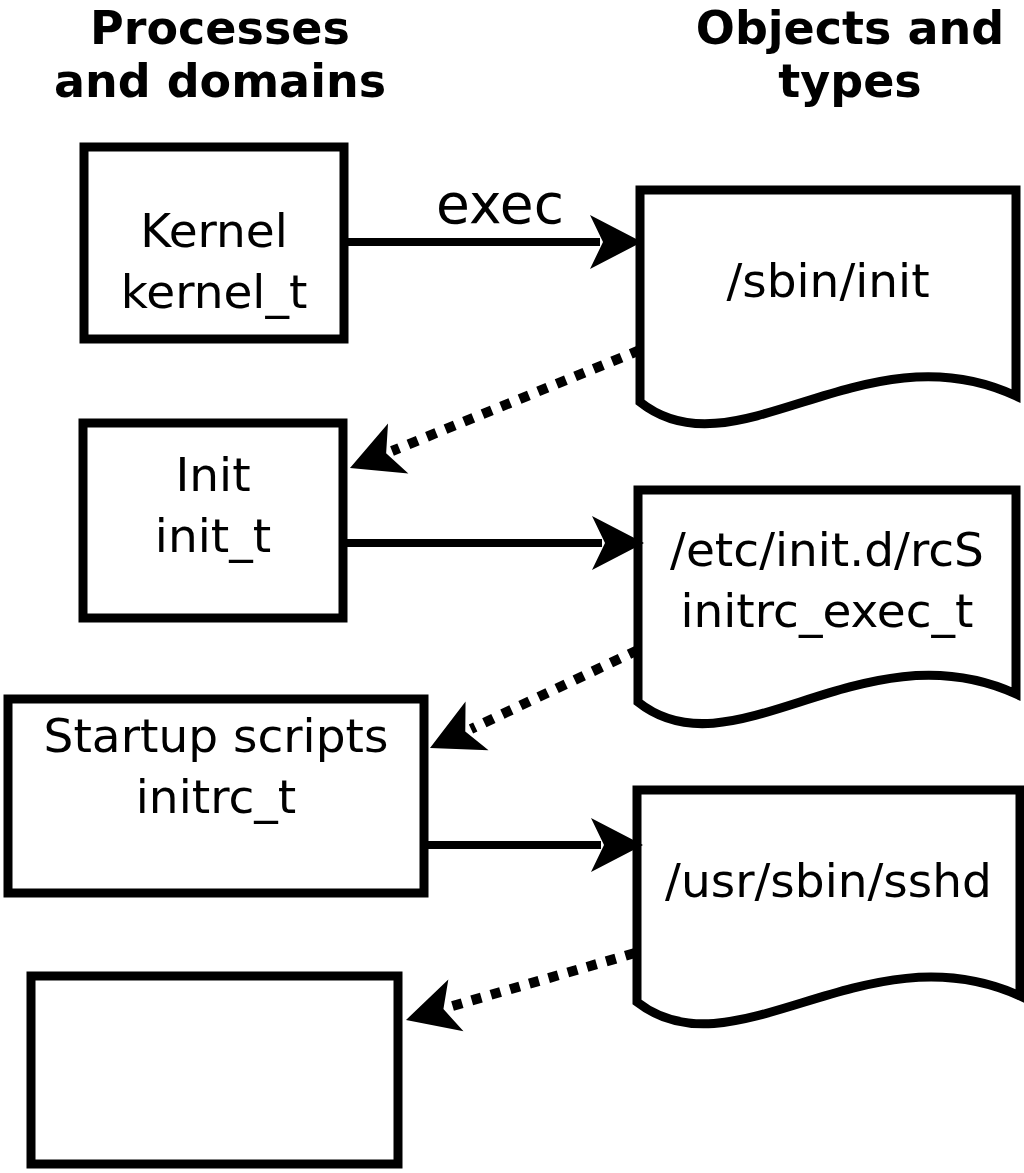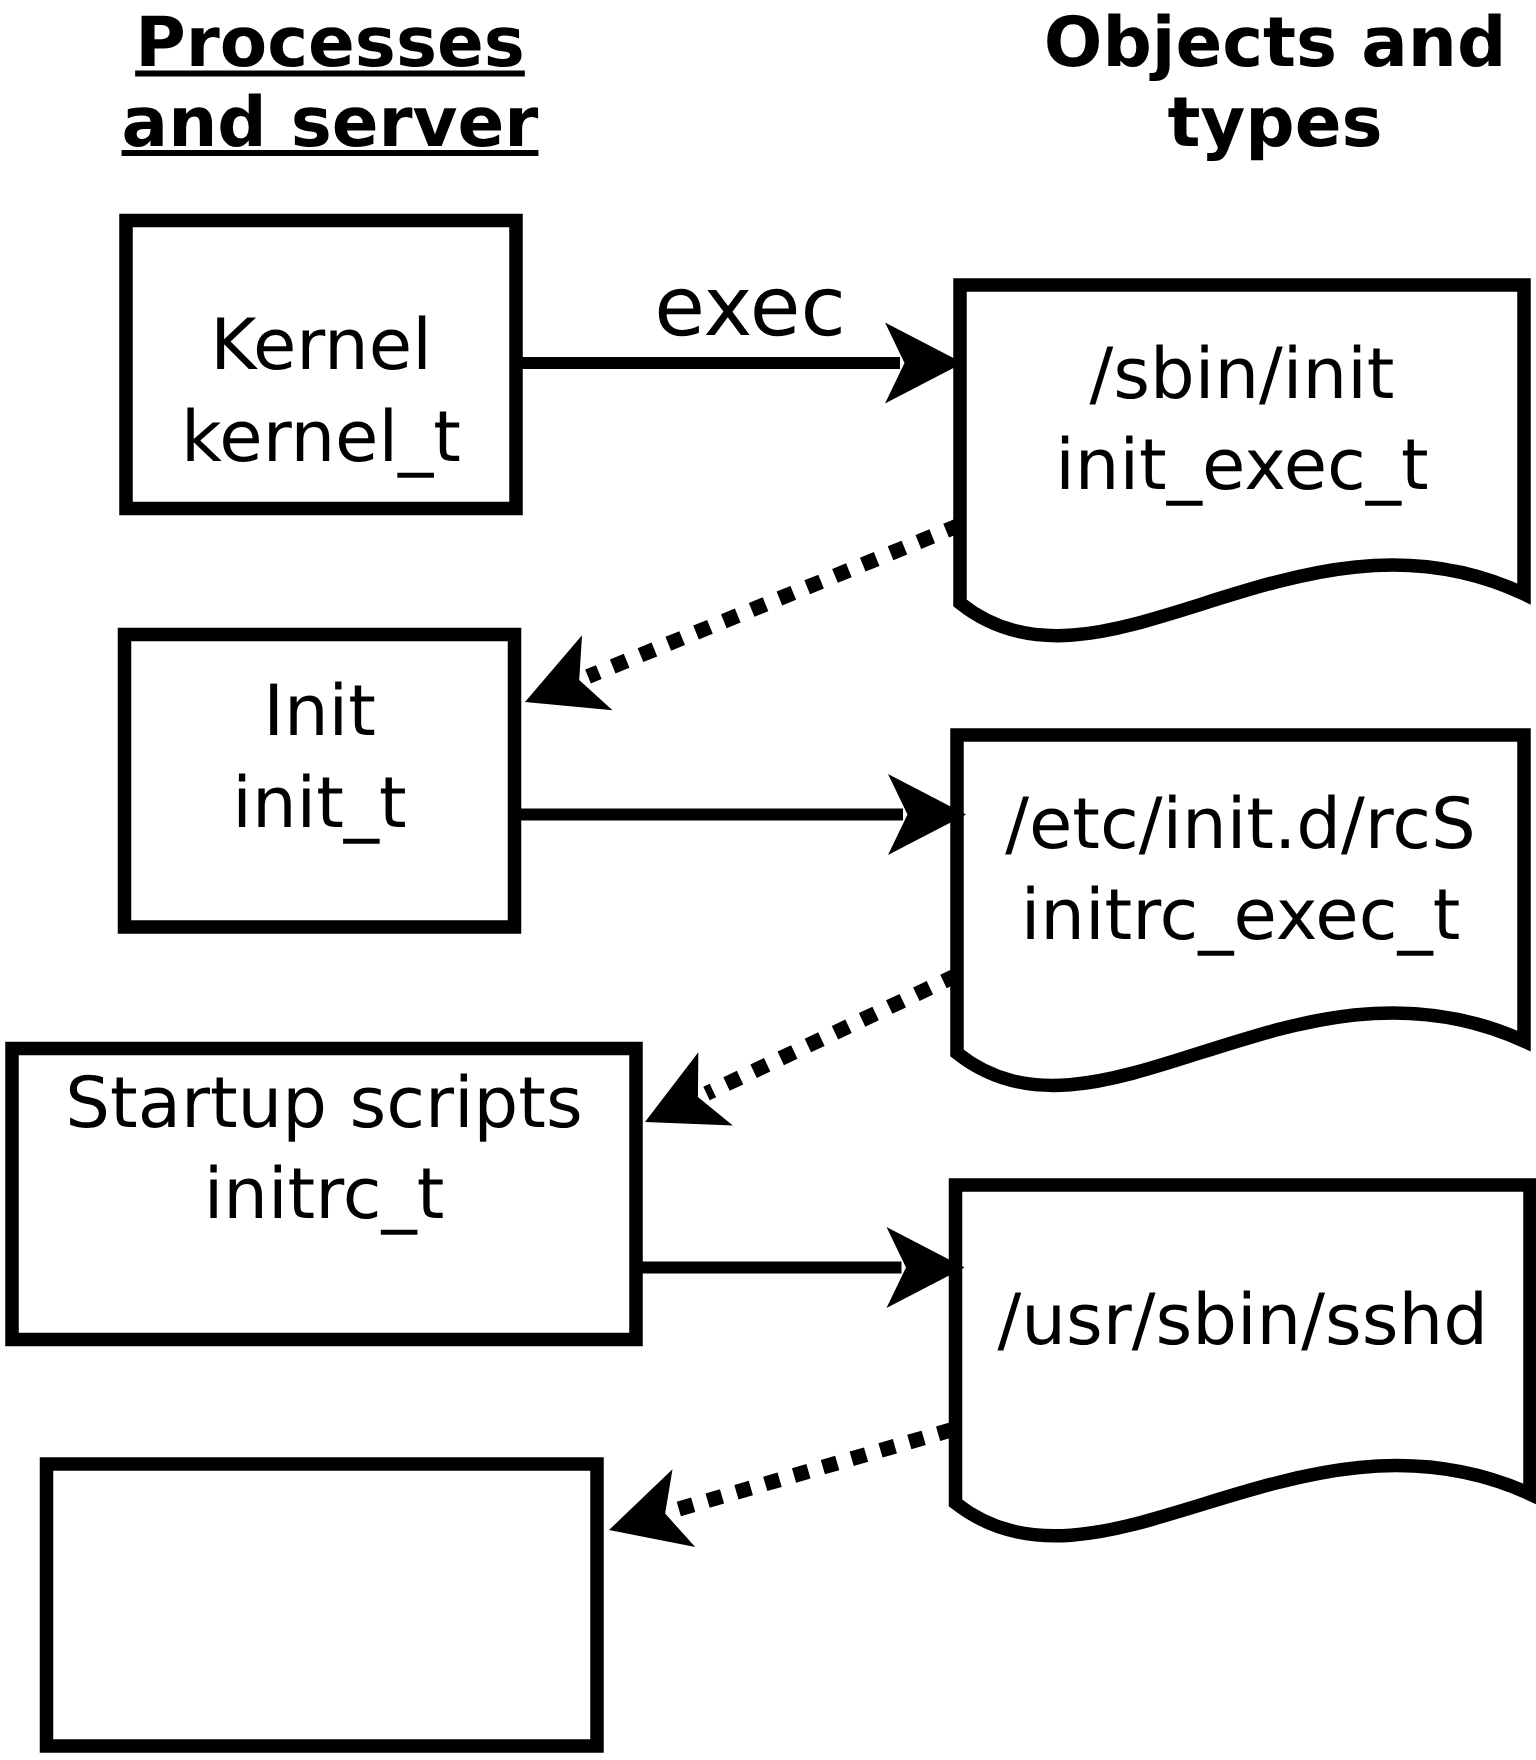--- a/index.html
+++ b/index.html
@@ -84,23 +84,23 @@
     <g transform="translate(430,748) rotate(154.8)">
       <polygon points="0,0 -52,-27 -39,0 -52,27"></polygon>
     </g>
 
     <line x1="635" y1="953" x2="449" y2="1007" stroke-width="10" stroke-dasharray="10 10"></line>
     <g transform="translate(406,1020) rotate(163.7)">
       <polygon points="0,0 -52,-27 -39,0 -52,27"></polygon>
     </g>
   </svg>
 
-  <div class="heading" style="left:10px; top:2px; width:420px;text-decoration:underline;">
+  <div class="heading" style="left:10px; top:2px; width:420px;">
     <div>Processes</div>
-    <div>and server</div>
+    <div>and domains</div>
   </div>
   <div class="heading" style="left:640px; top:2px; width:420px;">
     <div>Objects and</div>
     <div>types</div>
   </div>
 
   <div class="nodetext" style="left:80px; top:143px; width:268px; height:236px;">
     <div>Kernel</div>
     <div>kernel_t</div>
   </div>
@@ -108,21 +108,20 @@
     <div>Init</div>
     <div>init_t</div>
   </div>
   <div class="nodetext" style="left:4px; top:695px; width:424px; height:142px;">
     <div>Startup scripts</div>
     <div>initrc_t</div>
   </div>
 
   <div class="nodetext" style="left:640px; top:190px; width:376px; height:180px;">
     <div>/sbin/init</div>
-    <div>init_exec_t</div>
   </div>
   <div class="nodetext" style="left:638px; top:490px; width:378px; height:180px;">
     <div>/etc/init.d/rcS</div>
     <div>initrc_exec_t</div>
   </div>
   <div class="nodetext" style="left:637px; top:790px; width:383px; height:180px;">
     <div>/usr/sbin/sshd</div>
   </div>
 
   <div class="edge-label" style="left:420px; top:176px; width:160px; height:55px;">exec</div>

